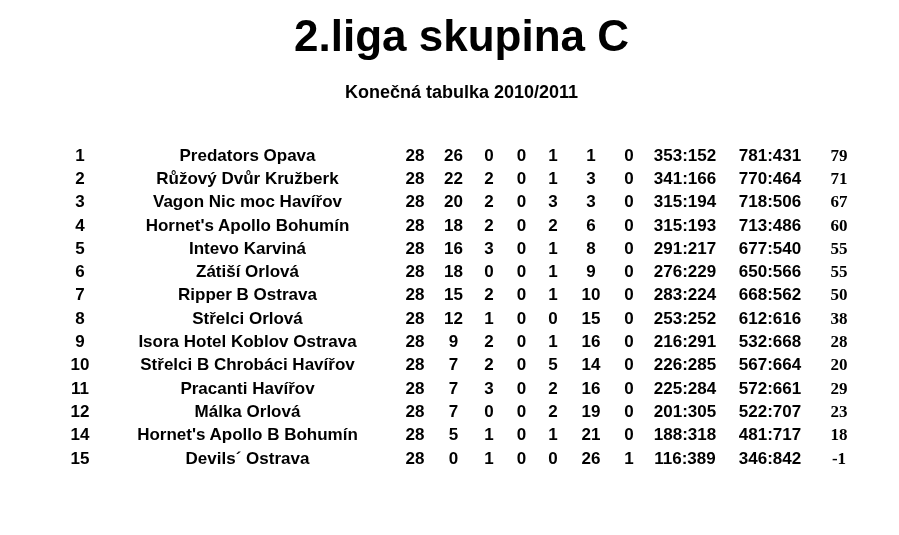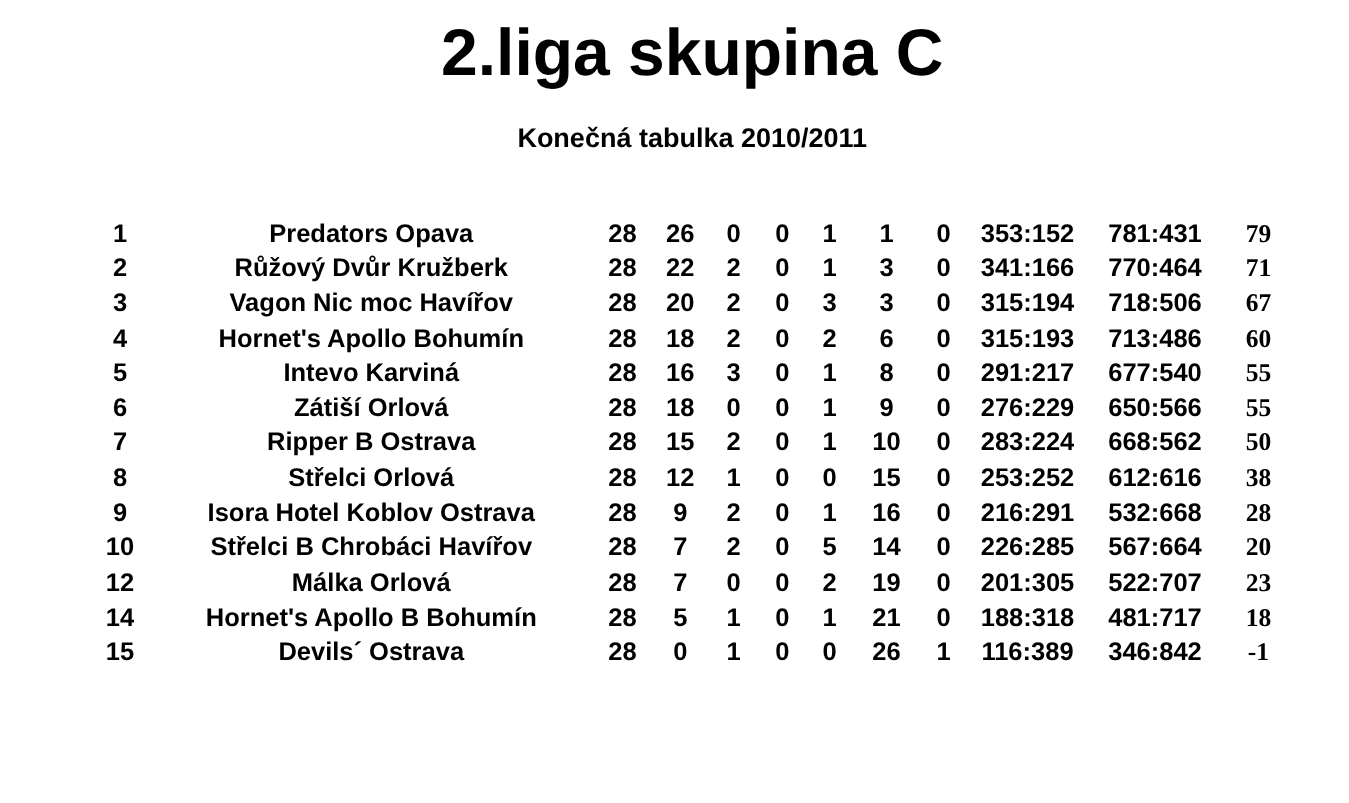--- a/index.html
+++ b/index.html
@@ -203,20 +203,34 @@
           <td class="col-v2">2</td>
           <td class="col-v3">0</td>
           <td class="col-v4">5</td>
           <td class="col-v5">14</td>
           <td class="col-v6">0</td>
           <td class="col-v7">226:285</td>
           <td class="col-v8">567:664</td>
           <td class="col-v9">20</td>
         </tr>
         <tr>
+          <td class="col-rank">11</td>
+          <td class="col-team">Pracanti Havířov</td>
+          <td class="col-v0">28</td>
+          <td class="col-v1">7</td>
+          <td class="col-v2">3</td>
+          <td class="col-v3">0</td>
+          <td class="col-v4">2</td>
+          <td class="col-v5">16</td>
+          <td class="col-v6">0</td>
+          <td class="col-v7">225:284</td>
+          <td class="col-v8">572:661</td>
+          <td class="col-v9">29</td>
+        </tr>
+        <tr>
           <td class="col-rank">12</td>
           <td class="col-team">Málka Orlová</td>
           <td class="col-v0">28</td>
           <td class="col-v1">7</td>
           <td class="col-v2">0</td>
           <td class="col-v3">0</td>
           <td class="col-v4">2</td>
           <td class="col-v5">19</td>
           <td class="col-v6">0</td>
           <td class="col-v7">201:305</td>

